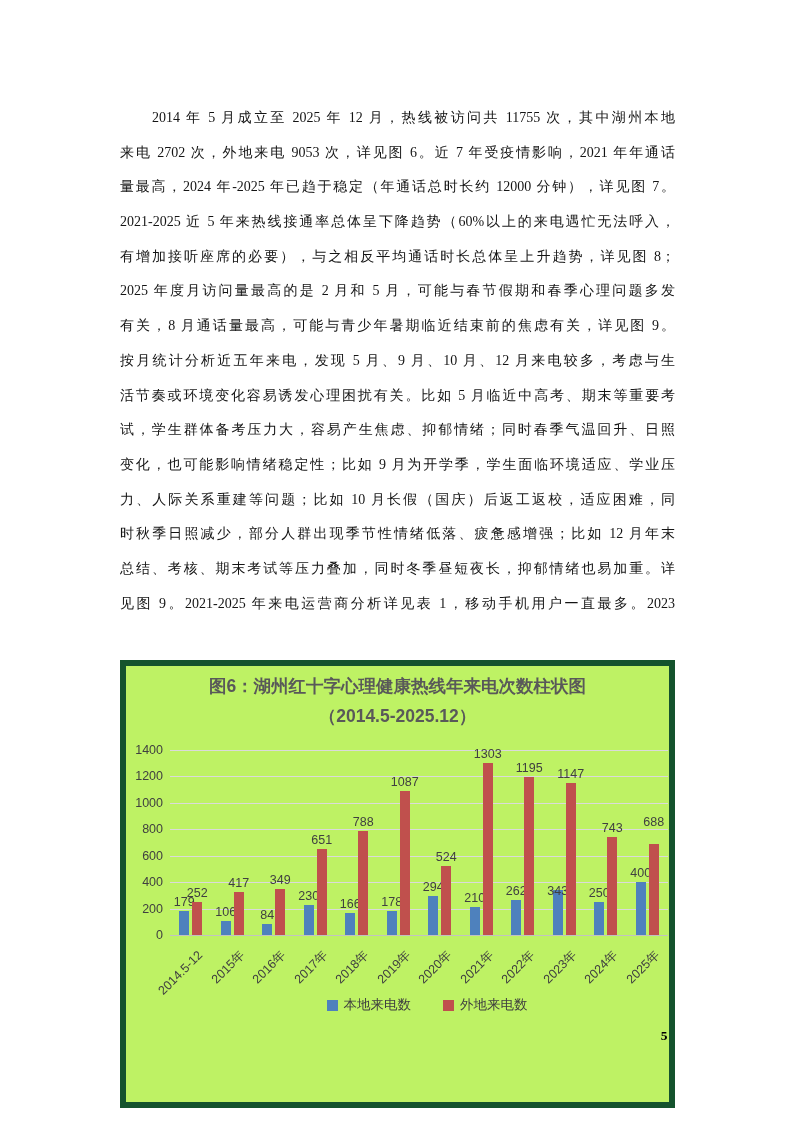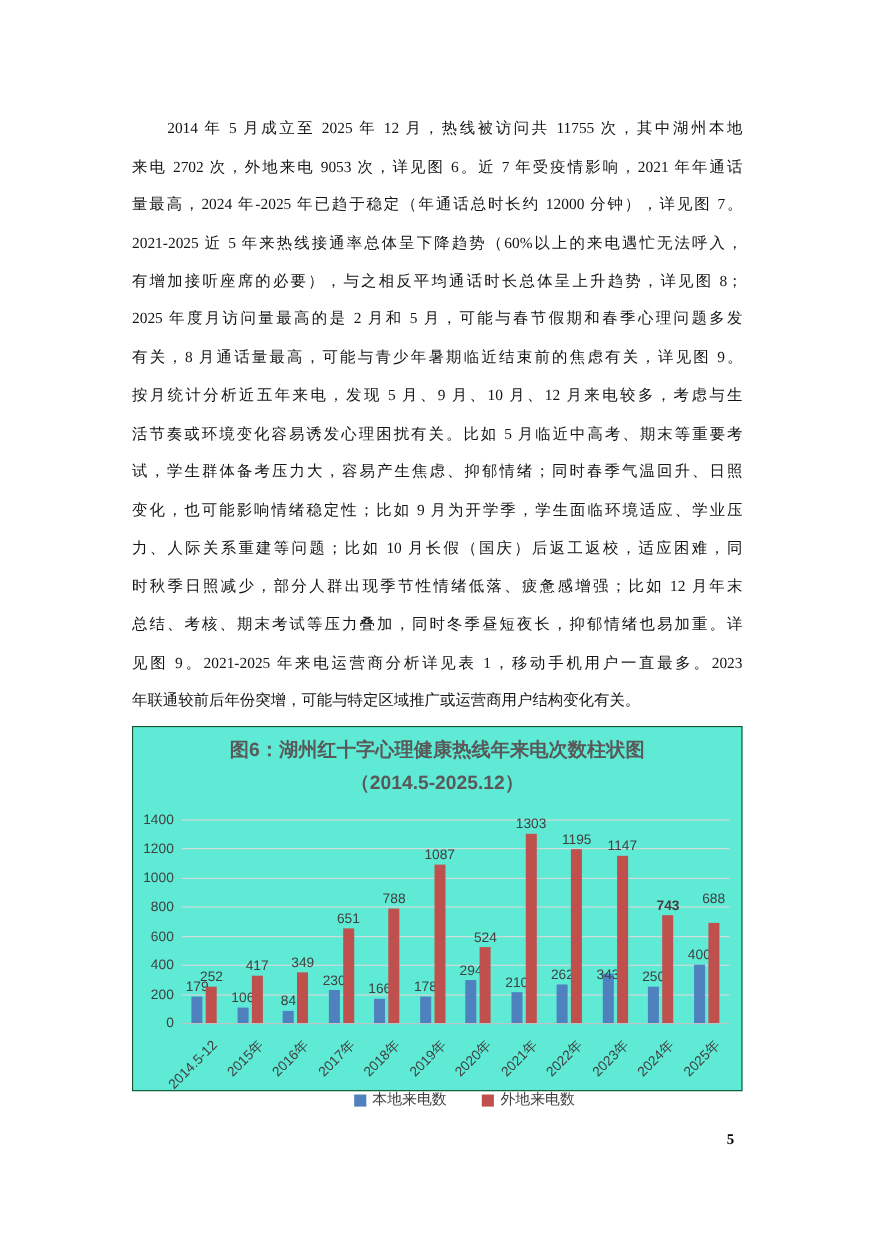--- a/index.html
+++ b/index.html
@@ -10,22 +10,22 @@
   
   .body-text{position:absolute;left:120px;top:101px;width:555px;font-size:14px;}
   .line{
     height:34.7px;line-height:34.7px;white-space:nowrap;overflow:visible;
     text-align:justify;text-align-last:justify;
   }
   .line.first{text-indent:32px;}
   .line.last{text-align-last:left;}
   
   .chart{
-    position:absolute;left:120px;top:660px;width:555px;height:332px;margin:0;
-    box-sizing:border-box;border:1px solid #14532d;background:#5eead4;
+    position:absolute;left:120px;top:660px;width:555px;height:448px;margin:0;
+    box-sizing:border-box;border:6px solid #14532d;background:#bef264;
     font-family:"Liberation Sans",sans-serif;
   }
   .chart-title{
     position:absolute;left:0;right:0;top:5px;text-align:center;
     color:#595959;font-size:17.5px;line-height:30px;font-weight:600;
   }
   .plot{position:absolute;left:44px;top:85px;width:498px;height:185px;}
   .gridline{position:absolute;left:0;right:0;height:1px;background:#dadada;}
   .gridline.zero{background:#c2c2c2;}
   .bar{position:absolute;bottom:1px;width:10px;}
@@ -69,21 +69,20 @@
       <div class="line">2025 年度月访问量最高的是 2 月和 5 月，可能与春节假期和春季心理问题多发</div>
       <div class="line">有关，8 月通话量最高，可能与青少年暑期临近结束前的焦虑有关，详见图 9。</div>
       <div class="line">按月统计分析近五年来电，发现 5 月、9 月、10 月、12 月来电较多，考虑与生</div>
       <div class="line">活节奏或环境变化容易诱发心理困扰有关。比如 5 月临近中高考、期末等重要考</div>
       <div class="line">试，学生群体备考压力大，容易产生焦虑、抑郁情绪；同时春季气温回升、日照</div>
       <div class="line">变化，也可能影响情绪稳定性；比如 9 月为开学季，学生面临环境适应、学业压</div>
       <div class="line">力、人际关系重建等问题；比如 10 月长假（国庆）后返工返校，适应困难，同</div>
       <div class="line">时秋季日照减少，部分人群出现季节性情绪低落、疲惫感增强；比如 12 月年末</div>
       <div class="line">总结、考核、期末考试等压力叠加，同时冬季昼短夜长，抑郁情绪也易加重。详</div>
       <div class="line">见图 9。2021-2025 年来电运营商分析详见表 1，移动手机用户一直最多。2023</div>
-      <div class="line last">年联通较前后年份突增，可能与特定区域推广或运营商用户结构变化有关。</div>
     </div>
 
   <figure class="chart">
     <div class="chart-title">
       <div>图6：湖州红十字心理健康热线年来电次数柱状图</div>
       <div>（2014.5-2025.12）</div>
     </div>
     <div class="plot" id="plot">
         <div class="gridline zero" style="bottom: 0px;"></div>
         <div class="gridline" style="bottom: 26.4286px;"></div>
@@ -129,21 +128,21 @@
         <div class="bar-label" style="left: 346.25px; bottom: 37.6214px;">262</div>
         <div class="bar" style="left: 354.25px; height: 157.911px; background: rgb(192, 80, 77);"></div>
         <div class="bar-label" style="left: 359.25px; bottom: 160.911px;">1195</div>
         <div class="bar" style="left: 382.75px; height: 45.325px; background: rgb(78, 129, 189);"></div>
         <div class="bar-label" style="left: 387.75px; bottom: 38px;">343</div>
         <div class="bar" style="left: 395.75px; height: 151.568px; background: rgb(192, 80, 77);"></div>
         <div class="bar-label" style="left: 400.75px; bottom: 154.568px;">1147</div>
         <div class="bar" style="left: 424.25px; height: 33.0357px; background: rgb(78, 129, 189);"></div>
         <div class="bar-label" style="left: 429.25px; bottom: 36.0357px;">250</div>
         <div class="bar" style="left: 437.25px; height: 98.1821px; background: rgb(192, 80, 77);"></div>
-        <div class="bar-label" style="left: 442.25px; bottom: 101.182px; font-weight: bold;">743</div>
+        <div class="bar-label" style="left: 442.25px; bottom: 101.182px;">743</div>
         <div class="bar" style="left: 465.75px; height: 52.8571px; background: rgb(78, 129, 189);"></div>
         <div class="bar-label" style="left: 470.75px; bottom: 55.8571px;">400</div>
         <div class="bar" style="left: 478.75px; height: 90.9143px; background: rgb(192, 80, 77);"></div>
         <div class="bar-label" style="left: 483.75px; bottom: 107px;">688</div>
       </div>
     <div class="legend" id="legend">
         <span class="legend-item">
           <span class="swatch" style="background: rgb(78, 129, 189);"></span>
           <span>本地来电数</span>
         </span>

